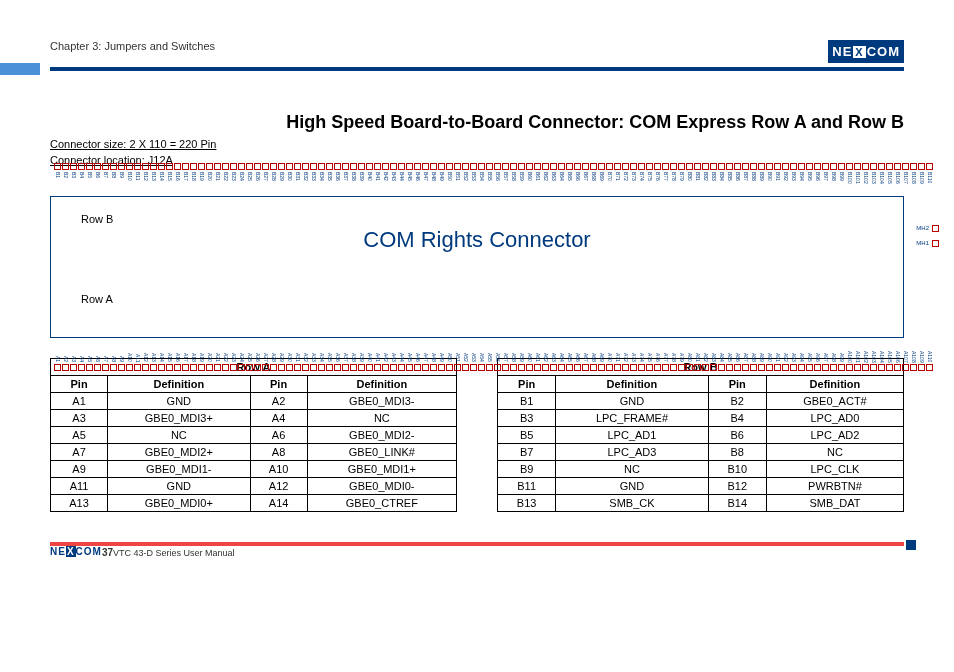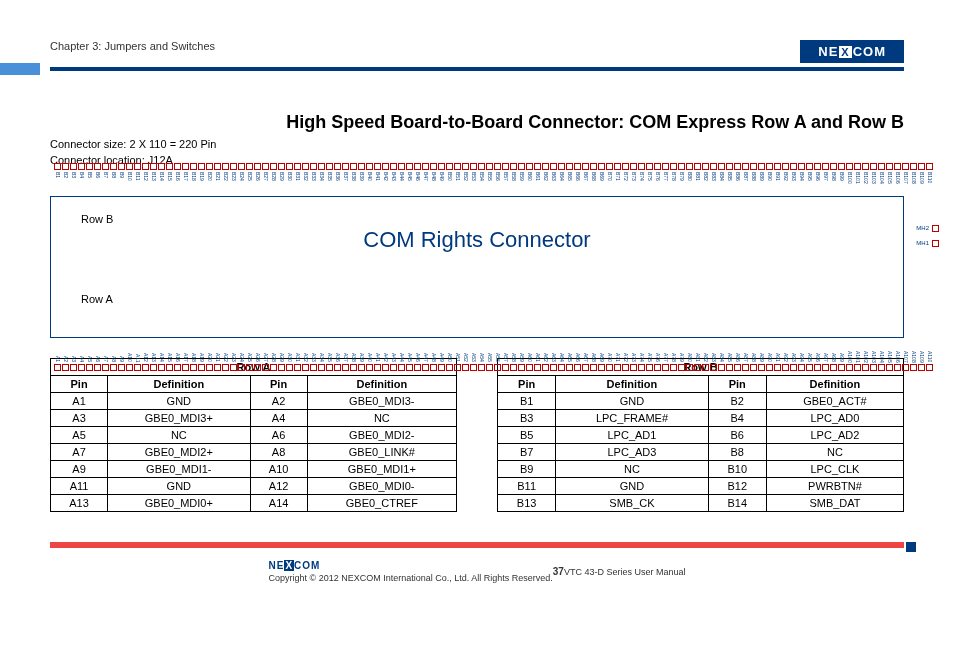--- a/index.html
+++ b/index.html
@@ -18,21 +18,21 @@
     margin-bottom: 4px;
   }
   .chapter {
     font-size: 11px;
     color: #333;
   }
   .logo {
     background: #003a7e;
     color: #fff;
     font-weight: bold;
-    padding: 4px 18px;
+    padding: 4px 4px;
     font-size: 13px;
     letter-spacing: 1px;
     display: flex;
     align-items: center;
   }
   .logo-x {
     background: #fff;
     color: #003a7e;
     padding: 0 2px;
     margin: 0 1px;
@@ -56,20 +56,21 @@
   h1 {
     font-size: 18px;
     font-weight: bold;
     margin: 0 0 4px 0;
     line-height: 1.3;
     text-align: right;
   }
   .subtitle {
     font-size: 11px;
     margin: 4px 0;
+    text-decoration: underline;
   }
   .connector-diagram {
     border: 1px solid #003a7e;
     margin: 30px 0 20px 0;
     position: relative;
     height: 100px;
     padding: 20px;
   }
   .connector-title {
     text-align: center;
@@ -140,25 +141,25 @@
     text-align: center;
   }
   .pin-table th {
     font-weight: bold;
     background: #fff;
   }
   .pin-table .title-row th {
     font-weight: bold;
   }
   .footer {
-    border-top: 6px solid #ef4444;
+    border-top: 4px solid #ef4444;
     margin-top: 30px;
-    padding-top: 12px;
+    padding-top: 0;
     display: flex;
-    justify-content: center;
+    justify-content: flex-start;
     align-items: center;
     font-size: 9px;
     color: #333;
     position: relative;
   }
   .footer::after{
     content:"";position:absolute;right:-12px;top:-6px;width:10px;height:10px;background:#003a7e;
   }
   .footer-center {
     font-weight: bold;
@@ -1192,17 +1193,16 @@
           <td>B14</td>
           <td>SMB_DAT</td>
         </tr>
       </tbody>
   </table>
 </div>
 
 <div class="footer">
   <div>
     <div class="footer-logo">NE<span style="background:#003a7e;color:#fff;padding:0 1px;">X</span>COM</div>
-    <div>Copyright © 2012 NEXCOM International Co., Ltd. All Rights Reserved.</div>
   </div>
   <div class="footer-center">37</div>
   <div>VTC 43-D Series User Manual</div>
 </div>
 
 </body></html>

